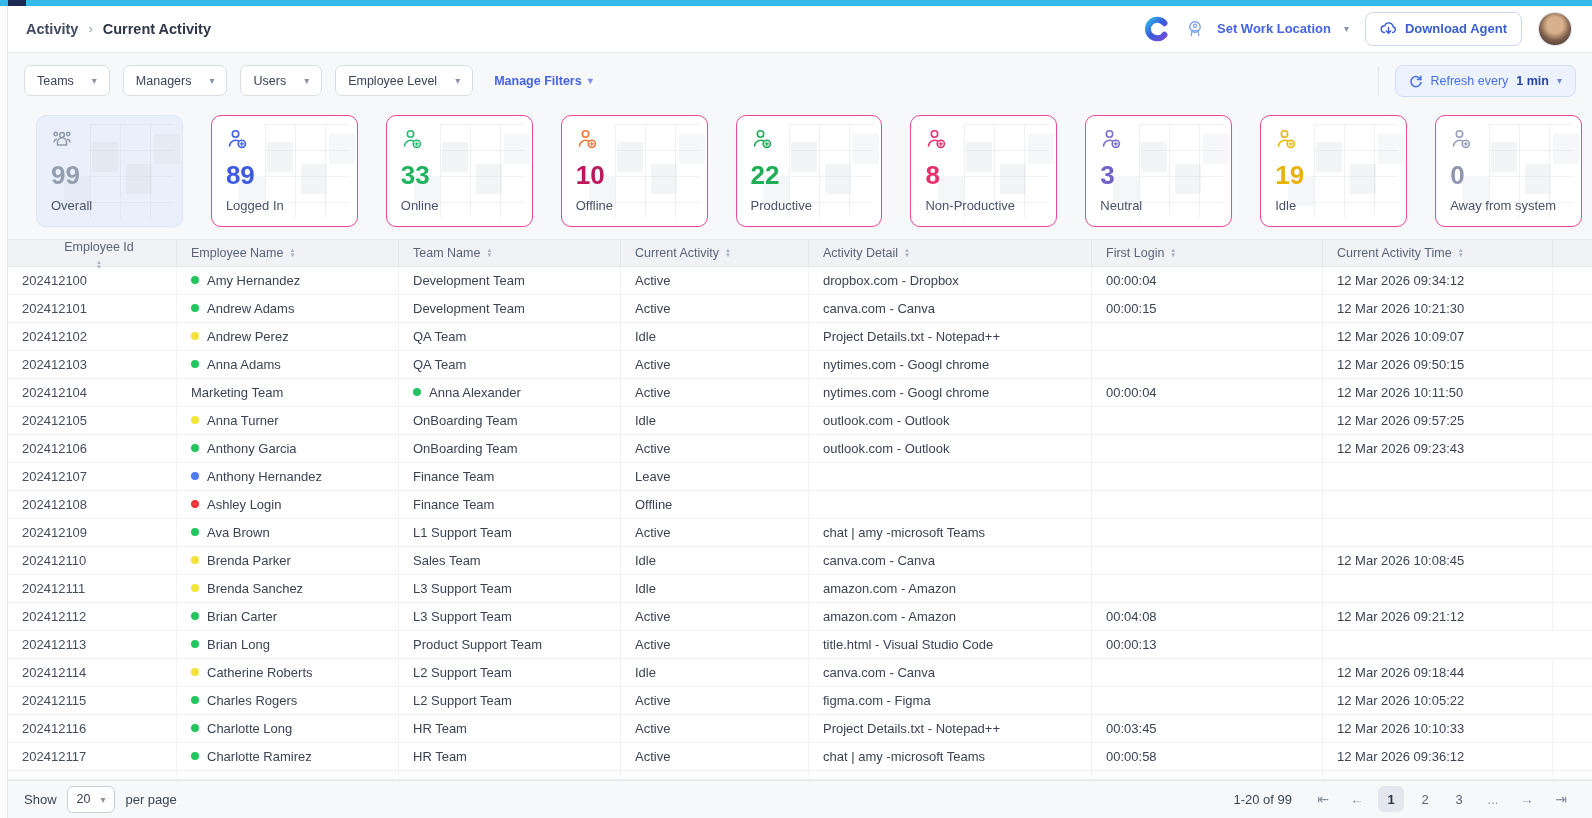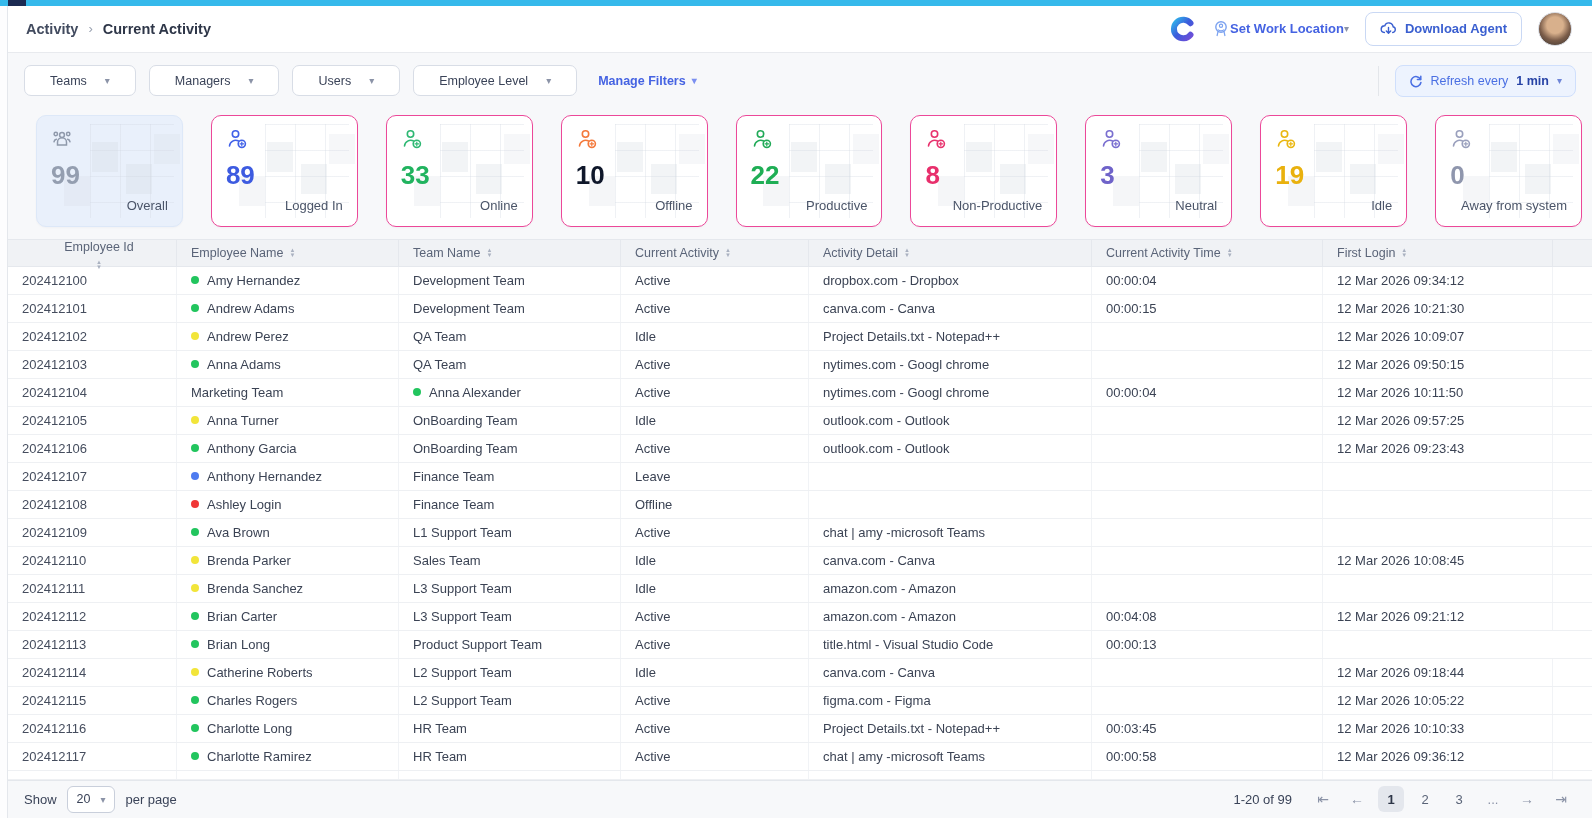--- a/index.html
+++ b/index.html
@@ -16,30 +16,30 @@
   .page { position:absolute; top:6px; left:8px; right:0; bottom:0; display:flex; flex-direction:column; }
 
   
   .header { height:50px; background:#fff; border-bottom:1px solid #e8eaee; display:flex; align-items:center; justify-content:space-between; padding:0 20px 0 18px; }
   .breadcrumb { display:flex; align-items:center; gap:10px; font-size:14.5px; }
   .crumb-root { color:#424b5f; font-weight:700; }
   .crumb-sep { color:#9aa2b1; font-size:13px; }
   .crumb-current { color:#2e3648; font-weight:700; }
   .header-right { display:flex; align-items:center; gap:16px; }
   .c-logo { width:26px; height:26px; }
-  .workloc { display:flex; align-items:center; gap:0; cursor:pointer; }
+  .workloc { display:flex; align-items:center; gap:13px; cursor:pointer; }
   .workloc-label { color:#4563e2; font-size:13px; font-weight:600; }
   .chev { color:#8b93a7; font-size:10px; }
   .btn-download { display:flex; align-items:center; gap:8px; height:34px; padding:0 14px; border:1px solid #c9d8f4; border-radius:8px; background:#fff; color:#3a5fd0; font-size:13px; font-weight:700; cursor:pointer;text-align:center; }
   .avatar { width:34px; height:34px; border-radius:50%; background:radial-gradient(circle at 50% 38%, #d8b08c 0 32%, #7a5c49 60%, #33302e 100%); border:1px solid #d8dbe2; }
 
   
   .filterbar { height:60px; display:flex; align-items:center; justify-content:space-between; padding:0 16px 0 16px; }
   .filters-left { display:flex; align-items:center; gap:13px; }
-  .pill { display:flex; align-items:center; gap:18px; background:#fff; border:1px solid #d8dde6; border-radius:7px; height:31px; padding:0 25px; font-size:12.5px; color:#3a4358; cursor:pointer; }
+  .pill { display:flex; align-items:center; gap:18px; background:#fff; border:1px solid #d8dde6; border-radius:7px; height:31px; padding:0 12px; font-size:12.5px; color:#3a4358; cursor:pointer; }
   .manage-filters { display:flex; align-items:center; gap:6px; color:#4563e2; font-size:12.5px; font-weight:600; margin-left:8px; cursor:pointer; }
   .manage-filters .chev { color:#7b8ff0; }
   .filters-right { display:flex; align-items:center; gap:16px; }
   .vdivider { width:1px; height:30px; background:#e3e6ea; }
   .btn-refresh { display:flex; align-items:center; gap:8px; height:32px; padding:0 13px; background:#edf3fe; border:1px solid #cfdffc; border-radius:8px; font-size:12.5px; color:#4a6fe3; cursor:pointer; }
   .refresh-val { color:#2743a6; font-weight:700; }
   .btn-refresh .chev { color:#6f86d8; }
 
   
   .stats-row { display:flex; gap:10px; padding:6px 10px 12px 10px; }
@@ -47,21 +47,21 @@
   .stat-card.selected { background:#e9f0fb; border-color:#dde8f8; }
   .stat-card::before { content:""; position:absolute; right:8px; top:8px; bottom:8px; width:58%;
     background:
       repeating-linear-gradient(to right, rgba(210,216,226,.35) 0 1px, transparent 1px 30px),
       repeating-linear-gradient(to bottom, rgba(210,216,226,.35) 0 1px, transparent 1px 26px);
   }
   .stat-card::after { content:""; position:absolute; width:26px; height:30px; right:64px; top:26px;
     background:rgba(208,214,224,.28); box-shadow:34px 22px 0 rgba(208,214,224,.28), -28px 34px 0 rgba(208,214,224,.22), 62px -8px 0 rgba(208,214,224,.2); }
   .stat-icon { position:relative; z-index:1; width:22px; height:22px; }
   .stat-value { position:relative; z-index:1; font-size:26px; font-weight:700; margin-top:8px; line-height:1; }
-  .stat-label { position:relative; z-index:1; font-size:13px; color:#4a5468; margin-top:10px;text-align:right; }
+  .stat-label { position:relative; z-index:1; font-size:13px; color:#4a5468; margin-top:10px; }
 
   
   .table-wrap { background:#fff; border-top:1px solid #e5e8ed; }
   .tgrid { display:grid; grid-template-columns:168px 222px 222px 188px 283px 231px 230px 1fr; }
   .thead { background:#f0f2f5; border-bottom:1px solid #e5e8ed; }
   .th { display:flex; align-items:center; gap:6px; height:26px; padding-left:14px; font-size:12.5px; color:#5a6478; border-left:1px solid #e5e8ed; cursor:pointer; }
   .th:first-child { border-left:none;flex-direction:column; }
   .sort-ic { display:inline-flex; flex-direction:column; line-height:4px; font-size:6px; color:#a9b1c0; gap:1px; }
   .trow { border-bottom:1px solid #eef0f3; background:#fff; }
   .td { display:flex; align-items:center; height:27px; padding-left:14px; font-size:13px; color:#3b4354; border-left:1px solid #f1f3f6; white-space:nowrap; overflow:hidden; }
@@ -214,21 +214,21 @@
   <div class="stat-card">
     <svg class="stat-icon" viewBox="0 0 22 22" style="color: rgb(244, 121, 59);">
 
       <g class="g-person" fill="none" stroke="currentColor" stroke-width="1.6" stroke-linecap="round">
         <circle cx="9.5" cy="6" r="3.2"></circle>
         <path d="M3.5 18 a6.2 6.2 0 0 1 9 -5"></path>
         <circle cx="15.8" cy="15.8" r="3.6"></circle>
         <path d="M14 15.8 h3.6 M15.8 14 v3.6" stroke-width="1.2"></path>
       </g>
     </svg>
-    <div class="stat-value" style="color: #0f172a;">10</div>
+    <div class="stat-value" style="color: #be185d;">10</div>
     <div class="stat-label">Offline</div>
   </div>
 
   <div class="stat-card">
     <svg class="stat-icon" viewBox="0 0 22 22" style="color: rgb(33, 170, 88);">
 
       <g class="g-person" fill="none" stroke="currentColor" stroke-width="1.6" stroke-linecap="round">
         <circle cx="9.5" cy="6" r="3.2"></circle>
         <path d="M3.5 18 a6.2 6.2 0 0 1 9 -5"></path>
         <circle cx="15.8" cy="15.8" r="3.6"></circle>
@@ -327,28 +327,28 @@
           </span>
         </div>
       <div class="th">
           <span>Activity Detail</span>
           <span class="sort-ic">
             <span>▲</span>
             <span>▼</span>
           </span>
         </div>
       <div class="th">
-          <span>Current Activity Time</span>
+          <span>First Login</span>
           <span class="sort-ic">
             <span>▲</span>
             <span>▼</span>
           </span>
         </div>
       <div class="th">
-          <span>First Login</span>
+          <span>Current Activity Time</span>
           <span class="sort-ic">
             <span>▲</span>
             <span>▼</span>
           </span>
         </div>
       <div class="th"></div>
     </div>
     <div>
   <div class="tgrid trow">
     <div class="td c-id">202412100</div>

